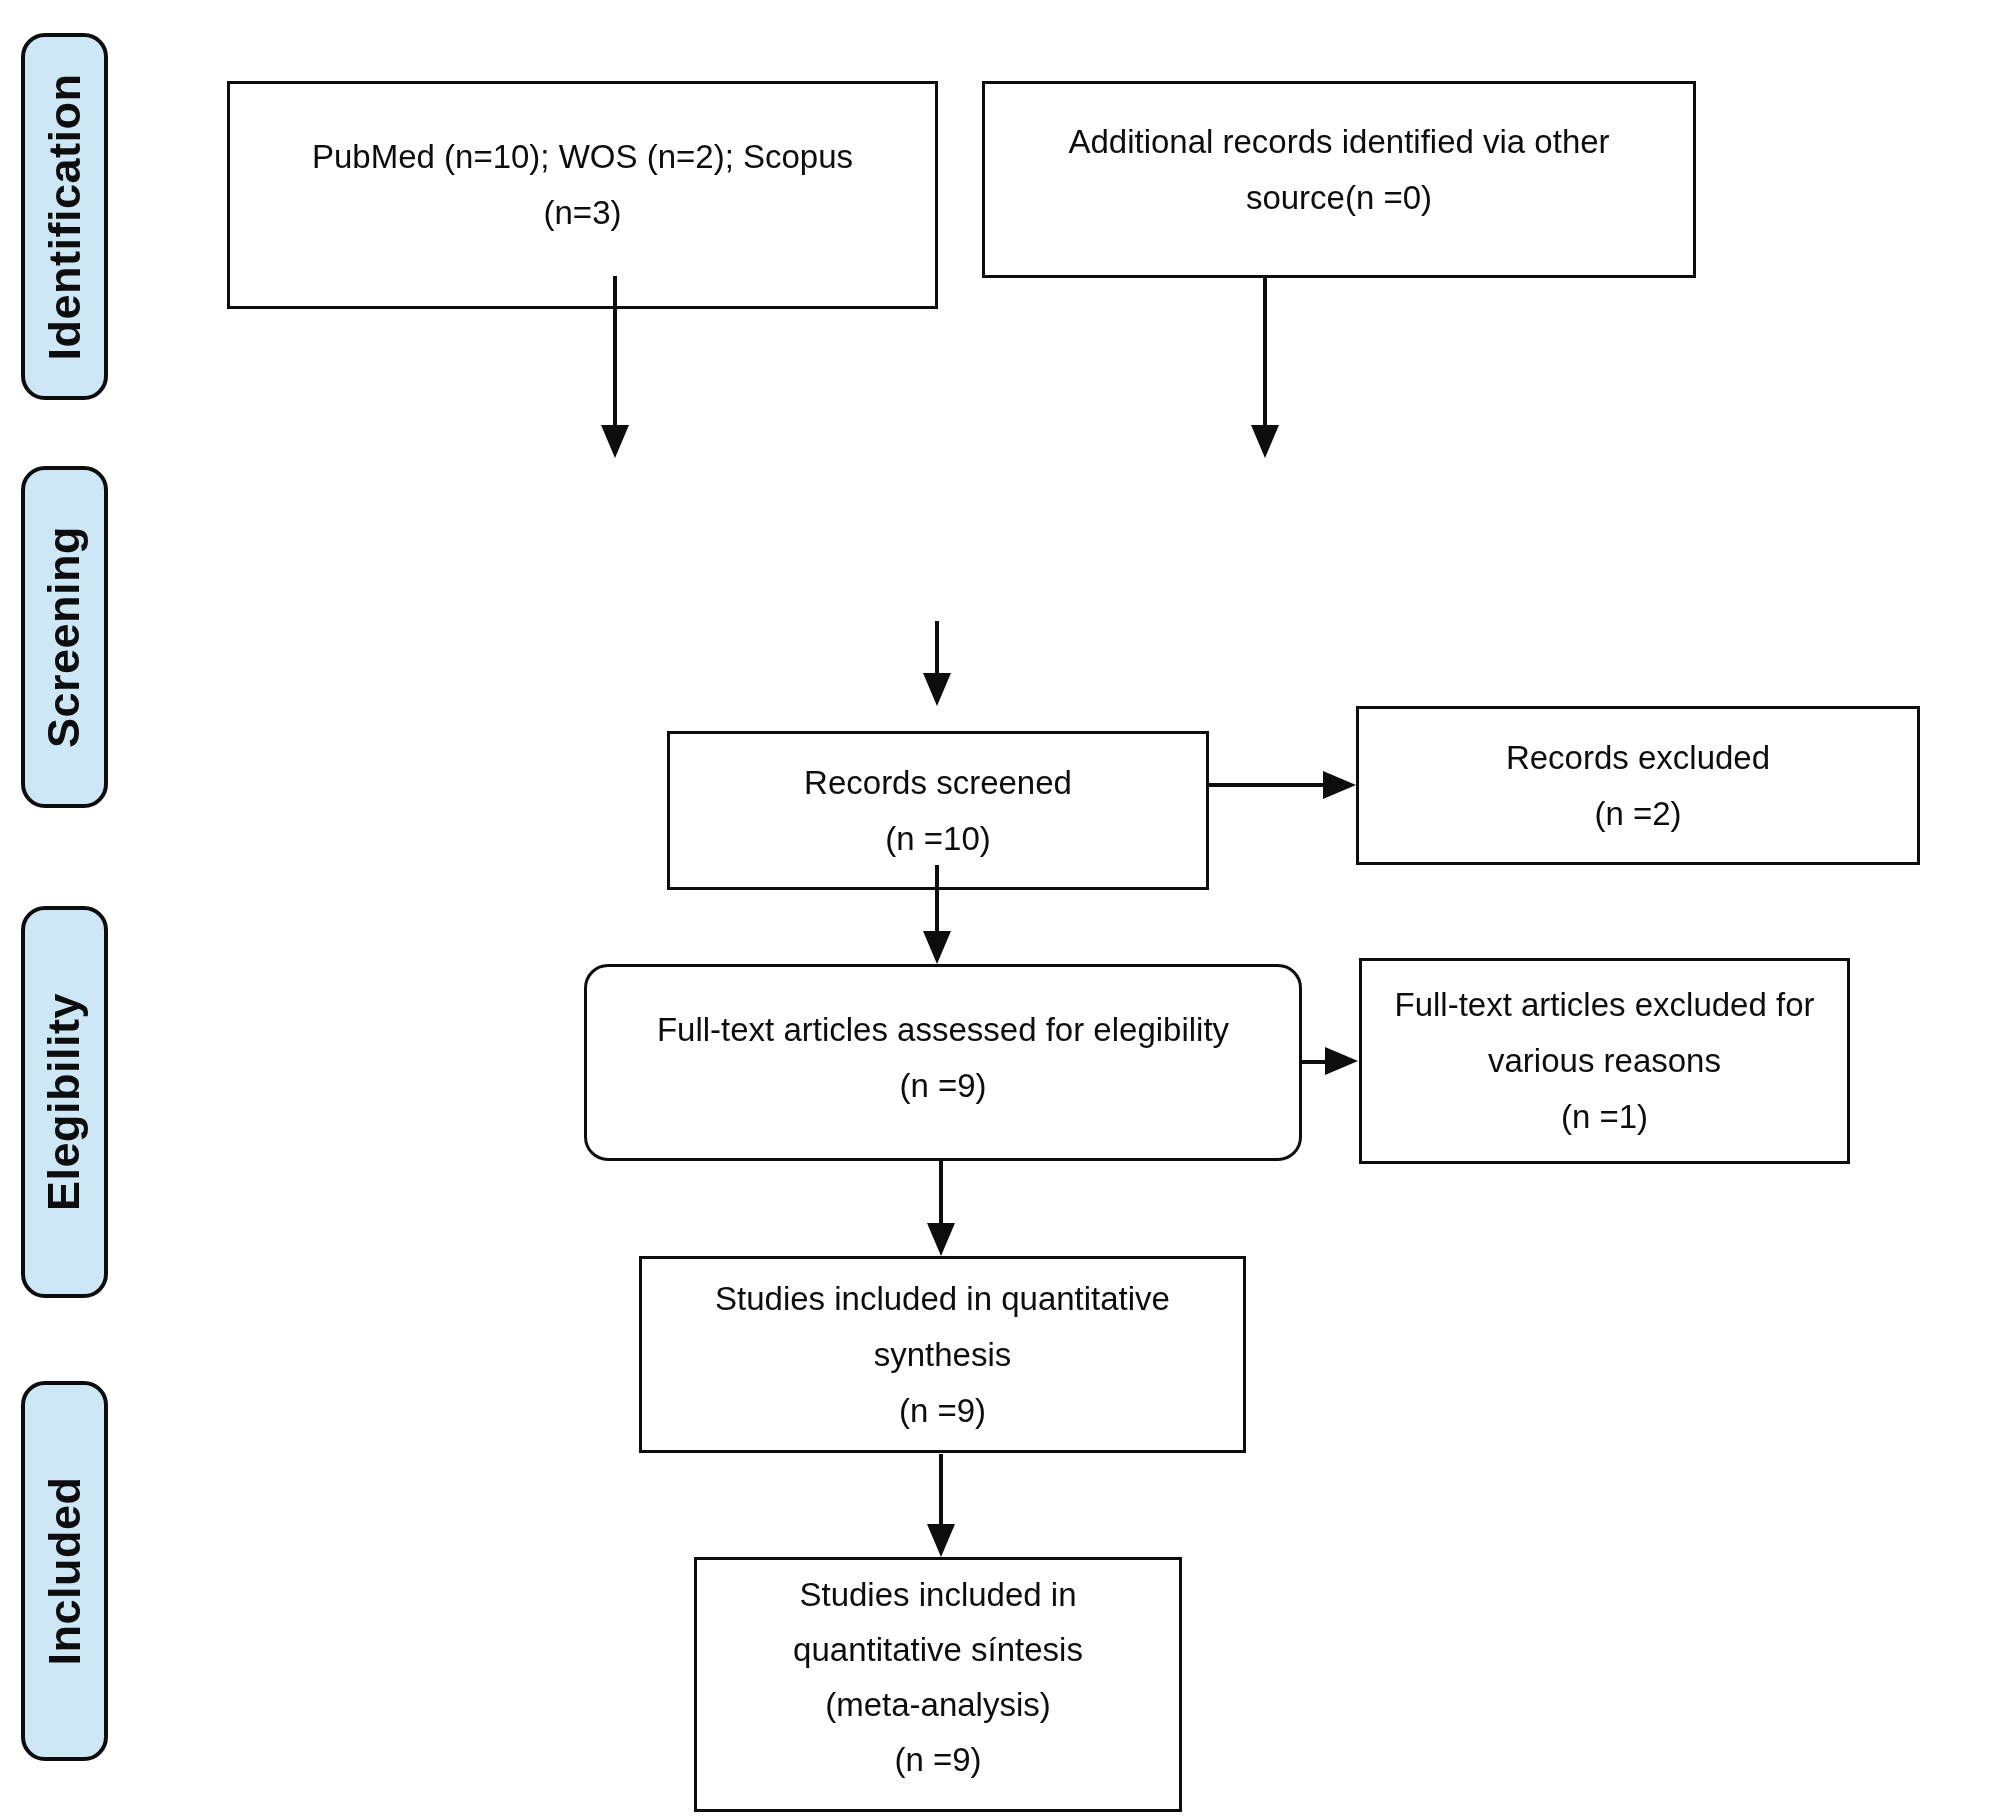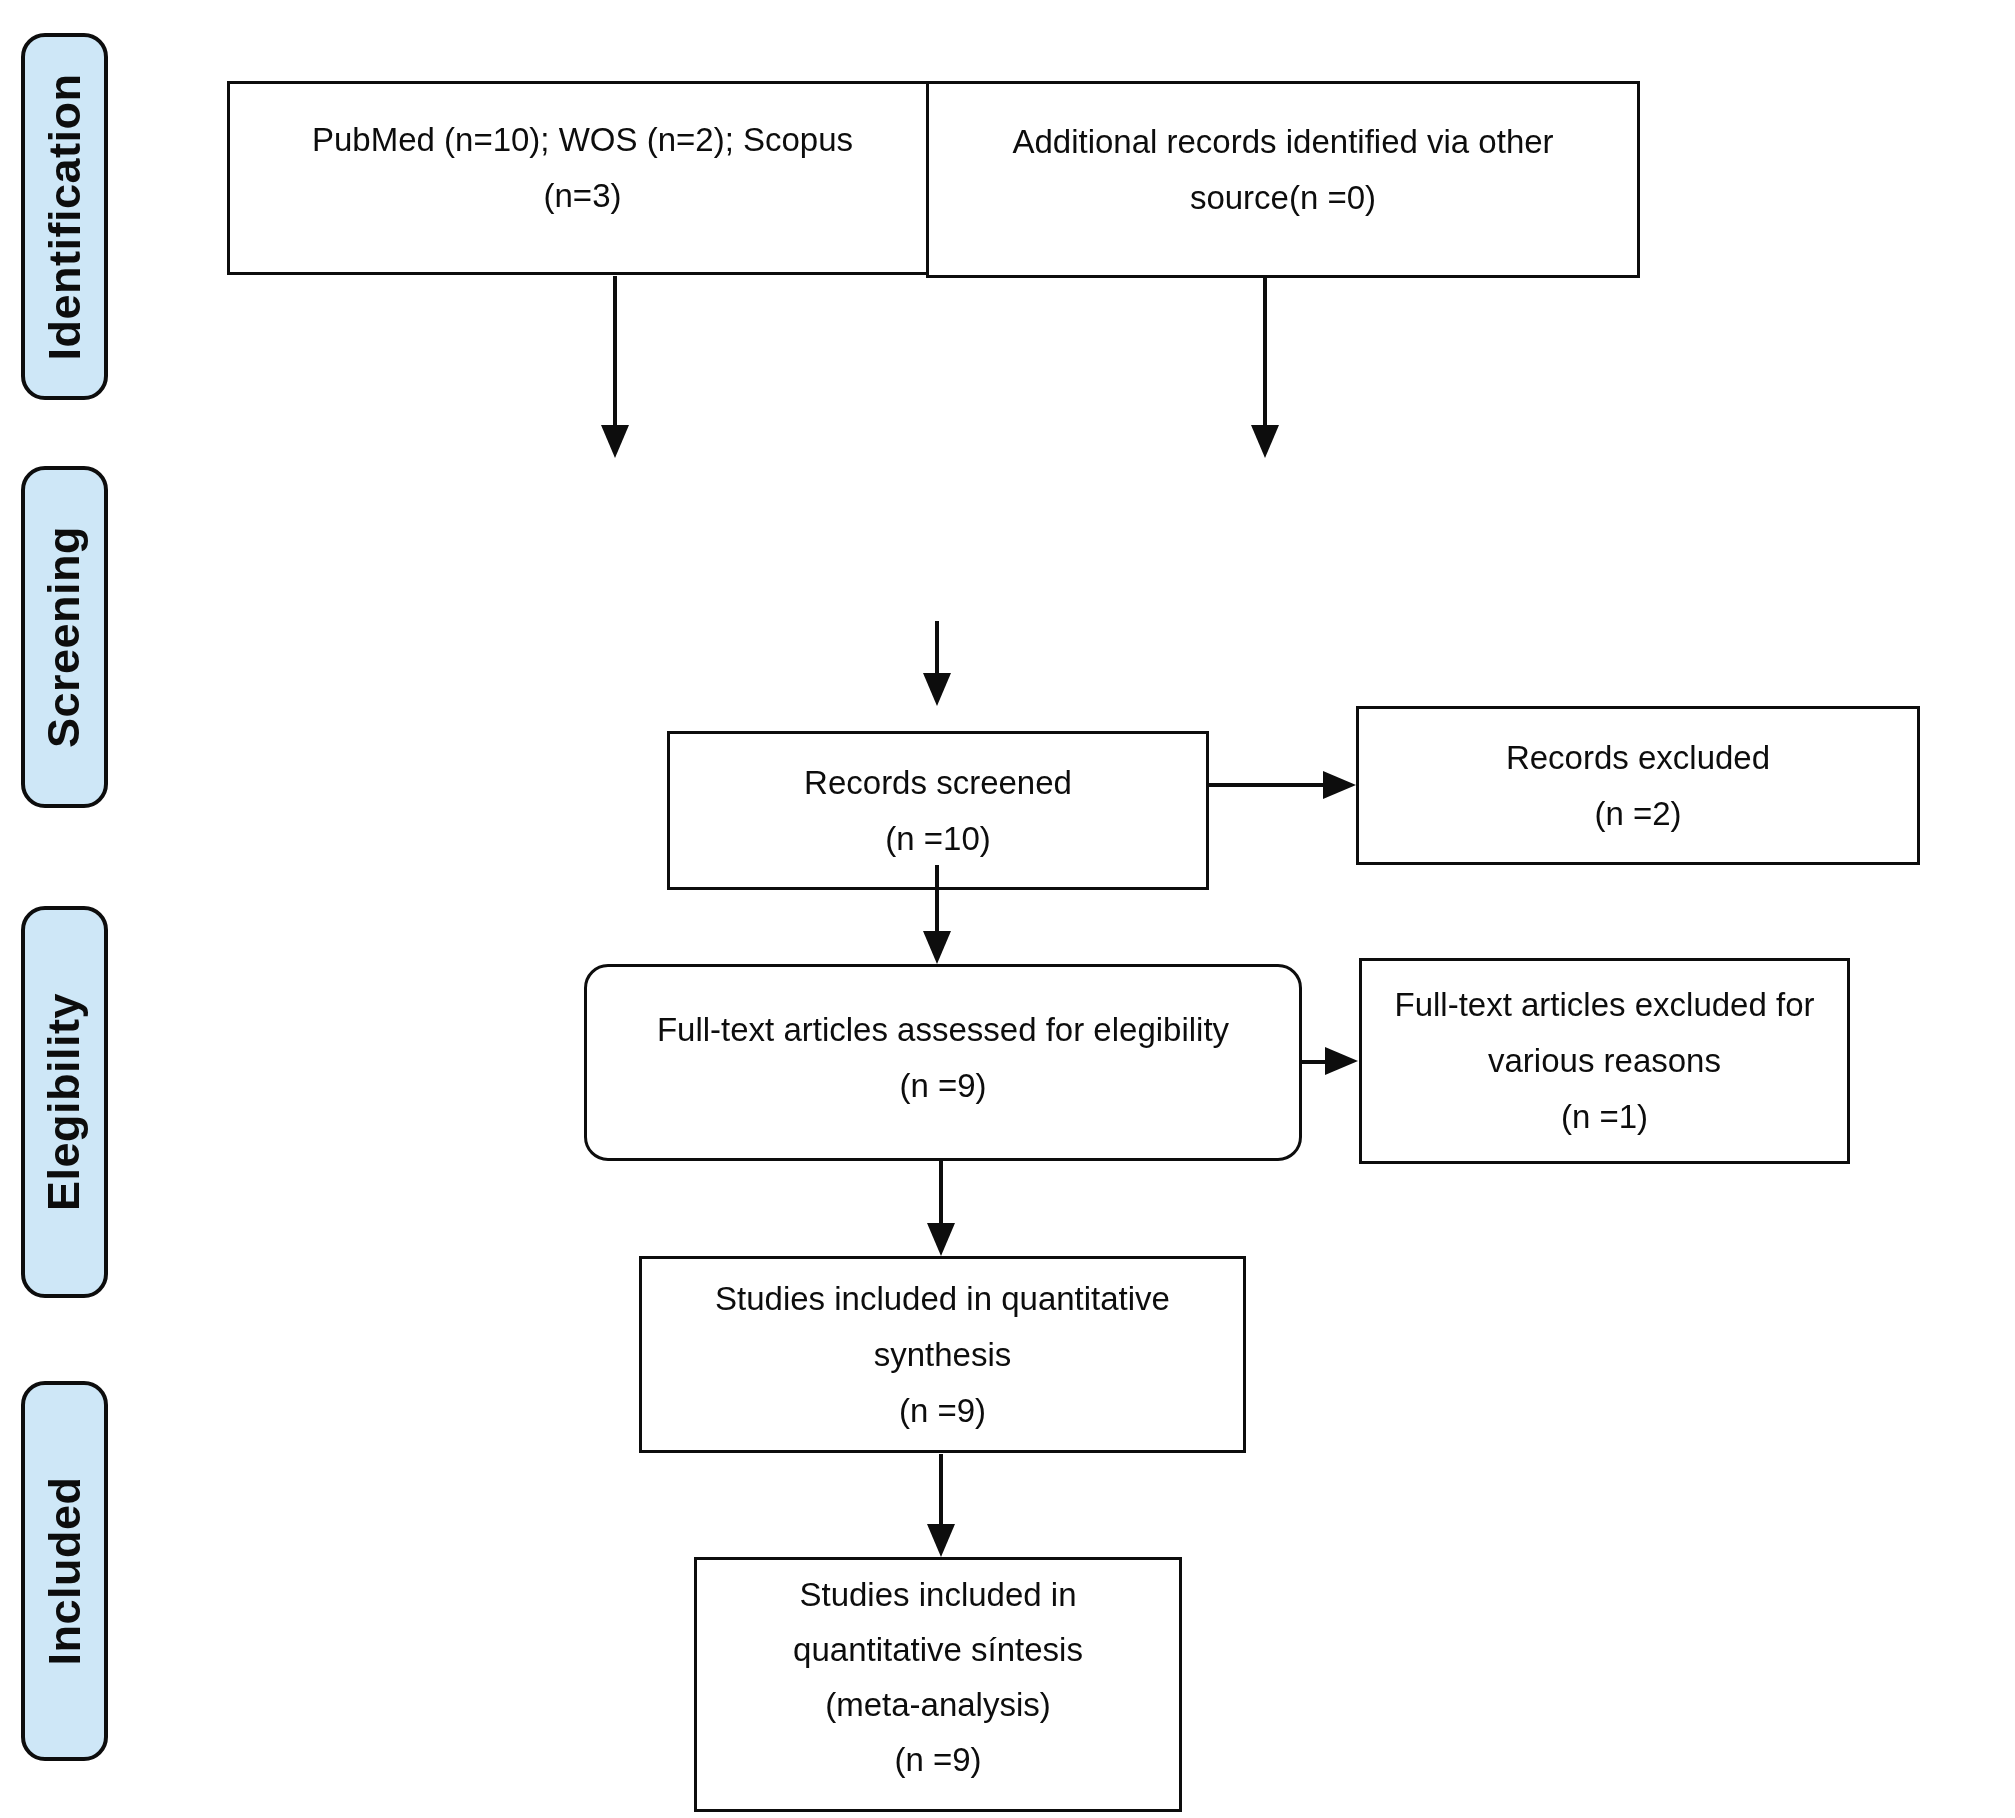--- a/index.html
+++ b/index.html
@@ -68,23 +68,23 @@
   <div class="stage" style="top:466px;height:342px;">
     <div class="vtext">Screening</div>
   </div>
   <div class="stage" style="top:906px;height:392px;">
     <div class="vtext">Elegibility</div>
   </div>
   <div class="stage" style="top:1381px;height:380px;">
     <div class="vtext">Included</div>
   </div>
 
-  <div class="fbox" style="left:227px;top:81px;width:711px;height:194px;padding-bottom:20px;">PubMed (n=10); WOS (n=2); Scopus
+  <div class="fbox" style="left:227px;top:81px;width:711px;height:228px;padding-bottom:20px;">PubMed (n=10); WOS (n=2); Scopus
 (n=3)</div>
-  <div class="fbox" style="left:926px;top:81px;width:714px;height:197px;padding-bottom:20px;">Additional records identified via other
+  <div class="fbox" style="left:982px;top:81px;width:714px;height:197px;padding-bottom:20px;">Additional records identified via other
 source(n =0)</div>
 
   <div class="vline" style="left:613px;top:276px;height:152px;"></div>
   <div class="head-down" style="left:601px;top:425px;"></div>
   <div class="vline" style="left:1263px;top:278px;height:149px;"></div>
   <div class="head-down" style="left:1251px;top:425px;"></div>
 
 
   <div class="vline" style="left:935px;top:621px;height:54px;"></div>
   <div class="head-down" style="left:923px;top:673px;"></div>

